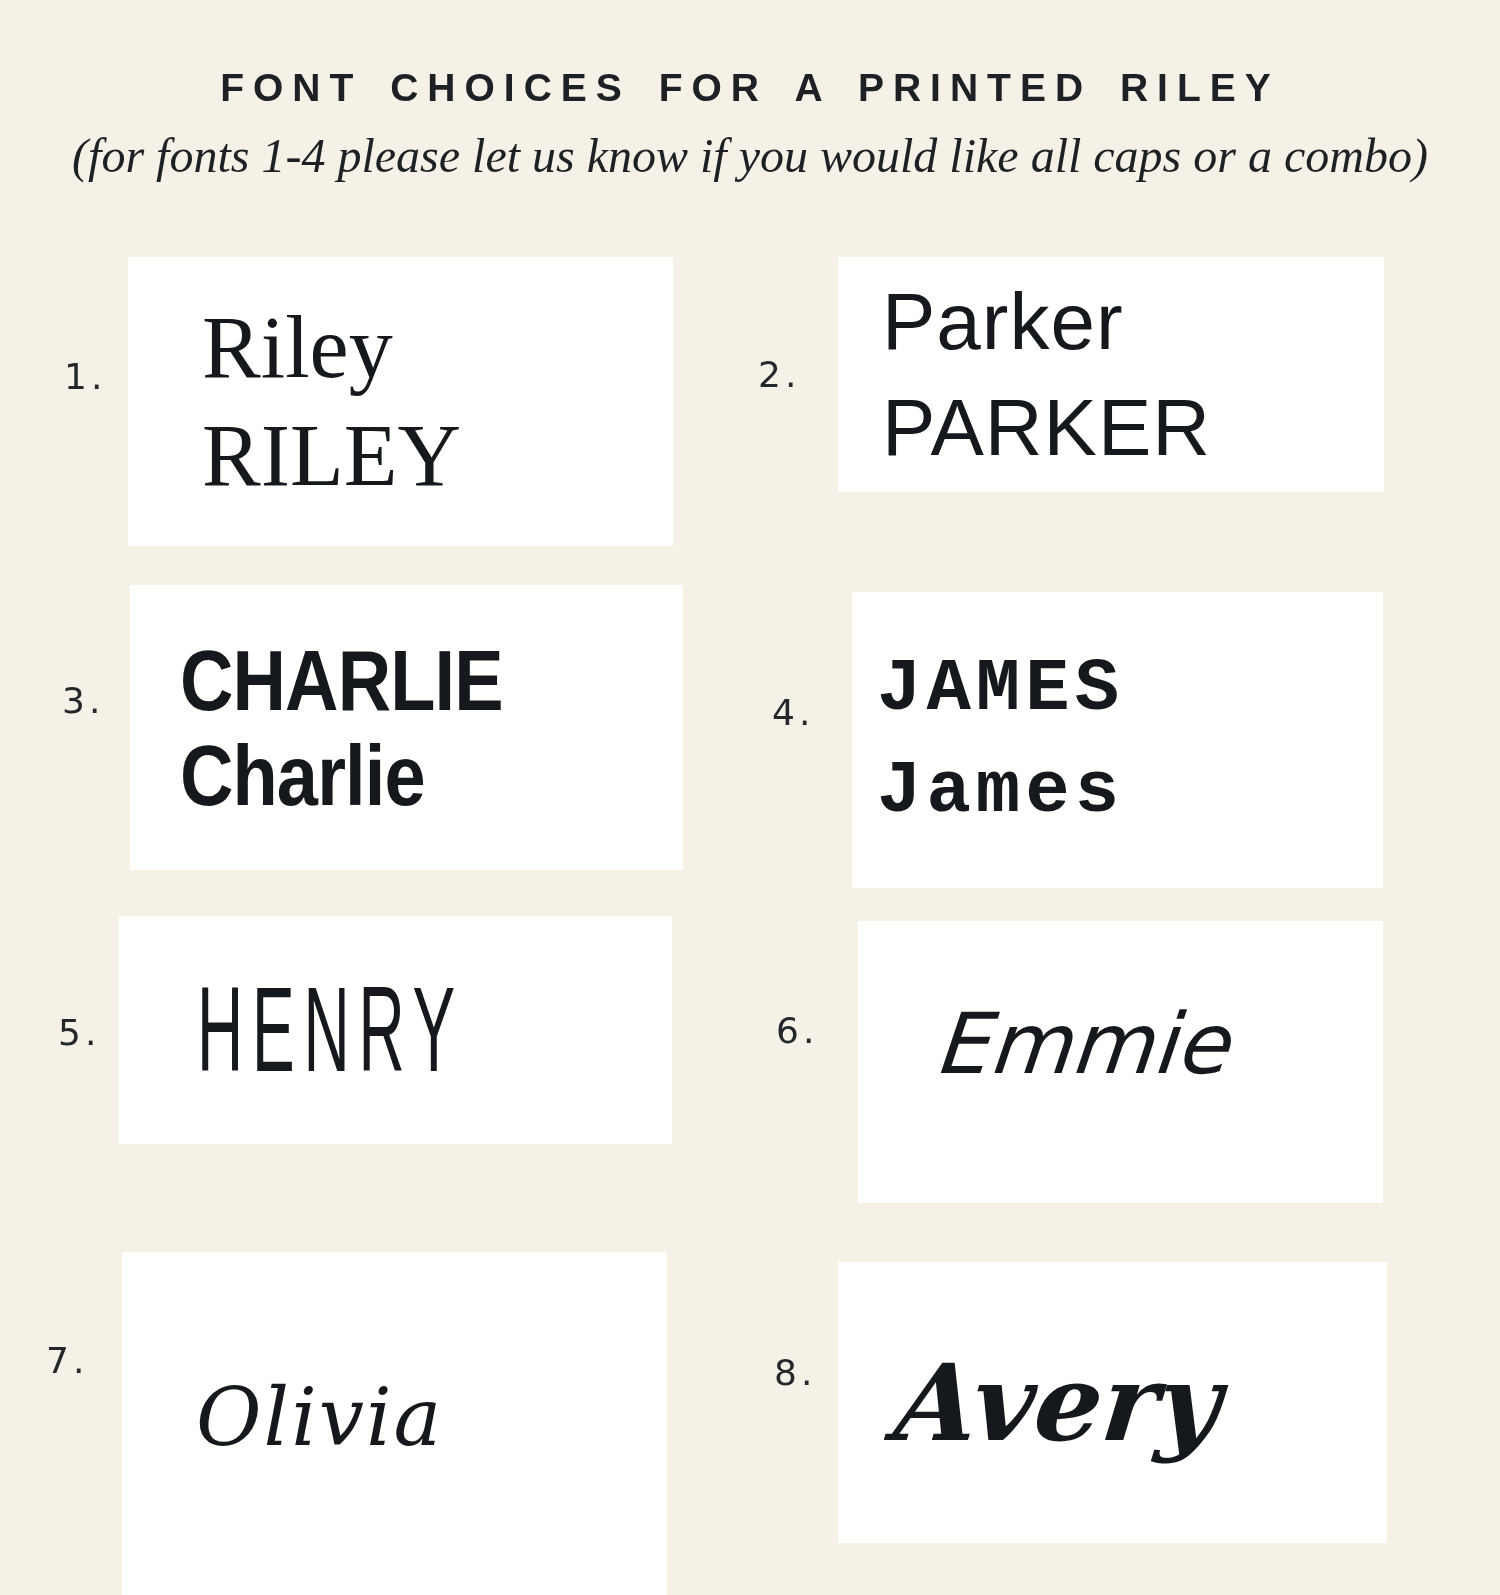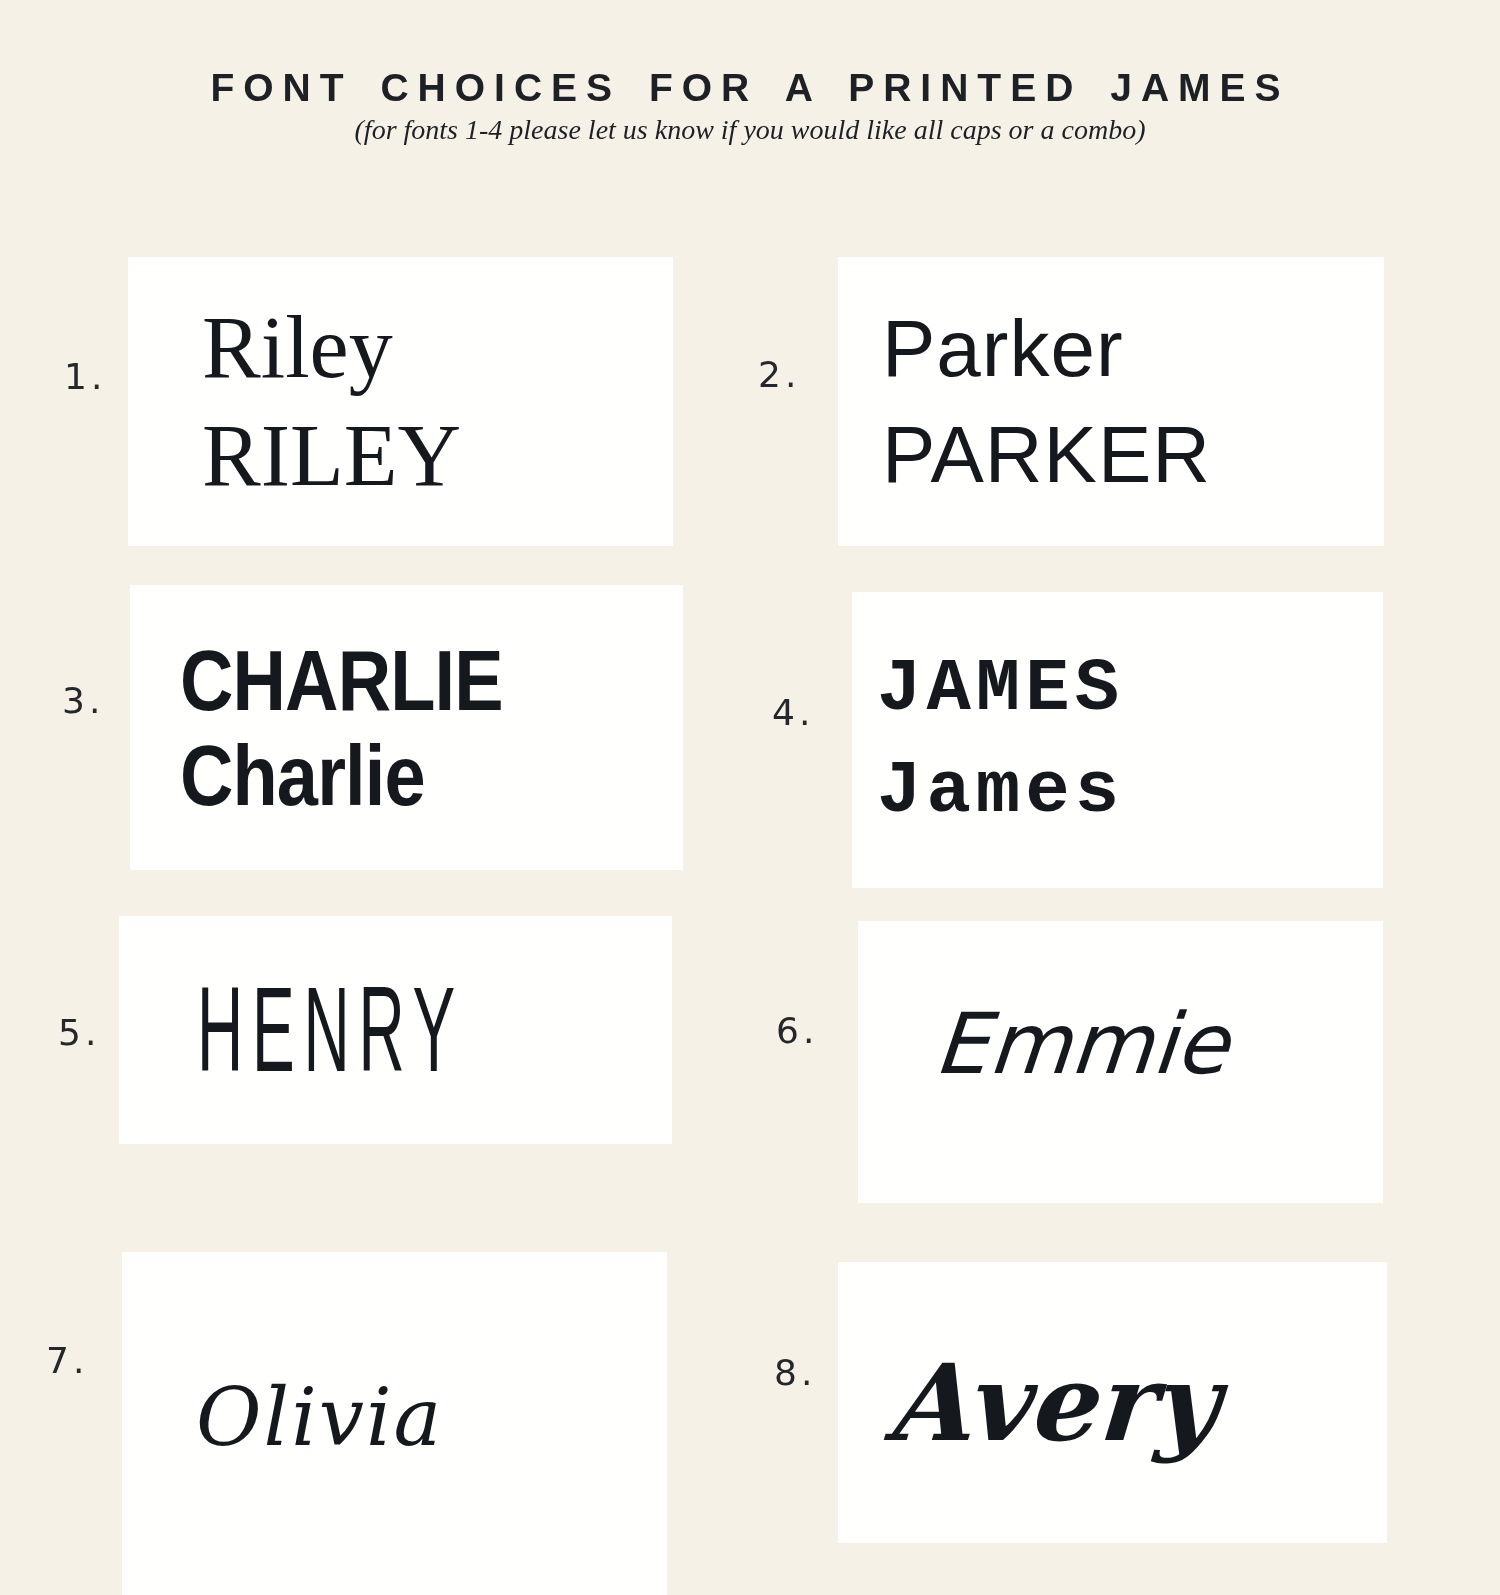--- a/index.html
+++ b/index.html
@@ -16,25 +16,25 @@
     position:absolute; top:66px; left:0; width:100%;
     text-align:center;
     font-family:"Liberation Sans", sans-serif;
     font-weight:700;
     font-size:39px;
     letter-spacing:9px;
     word-spacing:8px;
     color:#1d2025;
   }
   .subtitle {
-    position:absolute; top:114px; left:0; width:100%;
+    position:absolute; top:128px; left:0; width:100%;
     text-align:center;
     font-family:"Liberation Serif", serif;
     font-style:italic;
-    font-size:28px;
+    font-size:48px;
     color:#1d2025;
   }
 
   .num {
     position:absolute;
     font-family:"DejaVu Sans", sans-serif;
     font-size:36px;
     letter-spacing:4px;
     color:#24282c;
   }
@@ -50,21 +50,21 @@
   .card {
     position:absolute;
     background:#fffffe;
     box-sizing:border-box;
     display:flex;
     flex-direction:column;
     justify-content:center;
     color:#15181c;
   }
   .c1 { left:128px; top:257px;  width:545px; height:289px; padding-left:74px; }
-  .c2 { left:838px; top:257px;  width:546px; height:289px; padding-left:44px; }
+  .c2 { left:838px; top:257px;  width:546px; height:235px; padding-left:44px; }
   .c3 { left:122px; top:585px;  width:553px; height:285px; padding-left:50px;margin-left:8px; }
   .c4 { left:852px; top:592px;  width:531px; height:296px; padding-left:25px; }
   .c5 { left:119px; top:916px;  width:553px; height:228px; padding-left:78px; }
   .c6 { left:858px; top:921px;  width:525px; height:282px; padding-left:82px; }
   .c7 { left:122px; top:1252px; width:545px; height:371px; padding-left:74px; }
   .c8 { left:838px; top:1262px; width:549px; height:281px; padding-left:58px; }
 
   .sample .line { white-space:nowrap; }
 
   
@@ -94,21 +94,21 @@
 
   
   .t8 { transform:skewX(-6deg); transform-origin:left center; }
   .t8 .line { font-family:"DejaVu Serif", serif; font-style:italic; font-weight:700; font-size:106px; }
 </style>
 </head>
 <body>
 
 <div class="page">
 
-  <div class="title">FONT CHOICES FOR A PRINTED JAMES</div>
+  <div class="title">FONT CHOICES FOR A PRINTED RILEY</div>
   <div class="subtitle">(for fonts 1-4 please let us know if you would like all caps or a combo)</div>
 
   <div class="num n1">1.</div>
   <div class="card c1">
     <div class="sample t1">
       <div class="line">Riley</div>
       <div class="line">RILEY</div>
     </div>
   </div>
 

